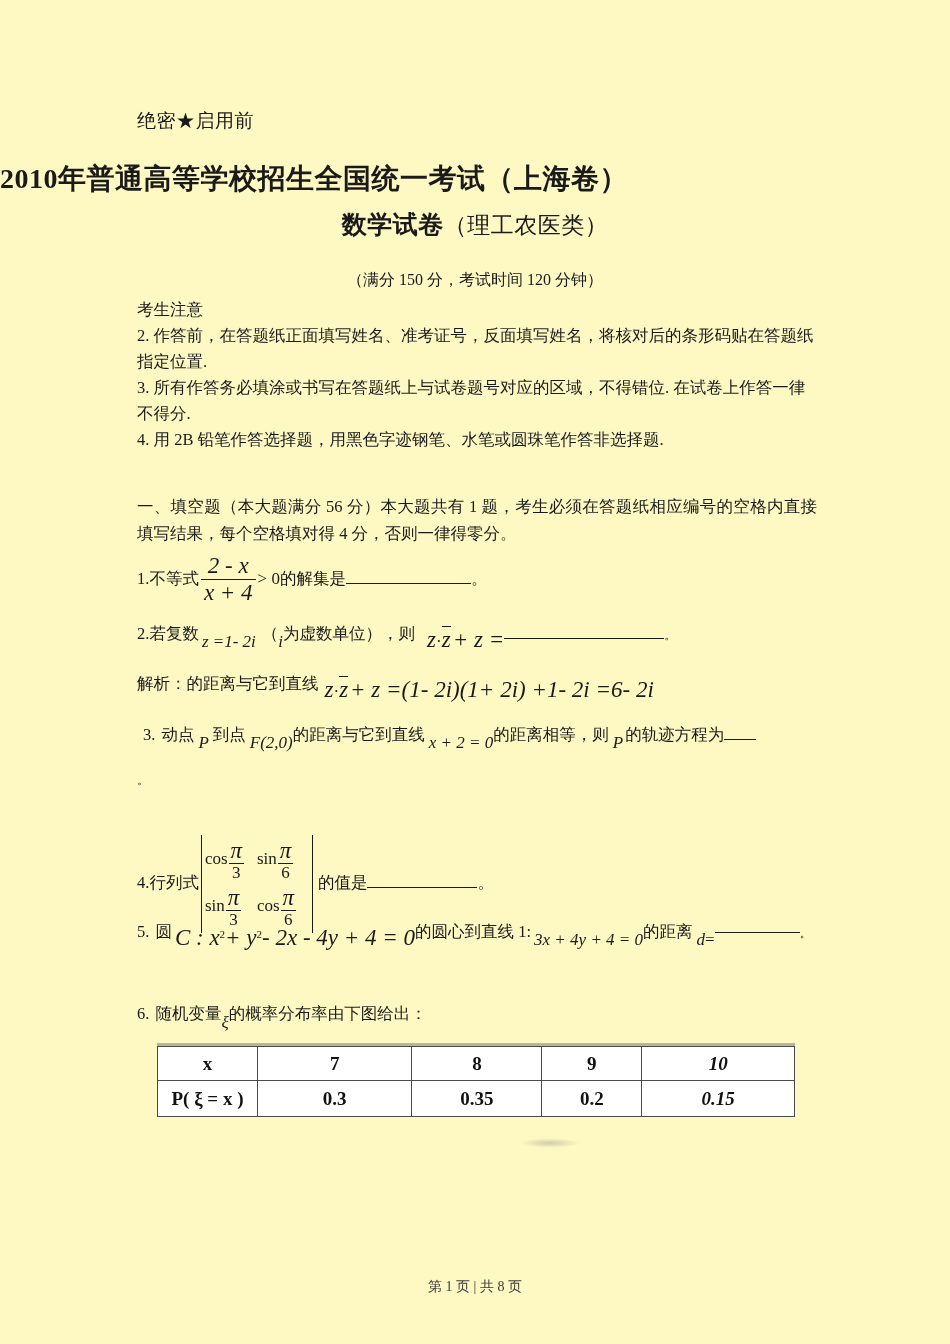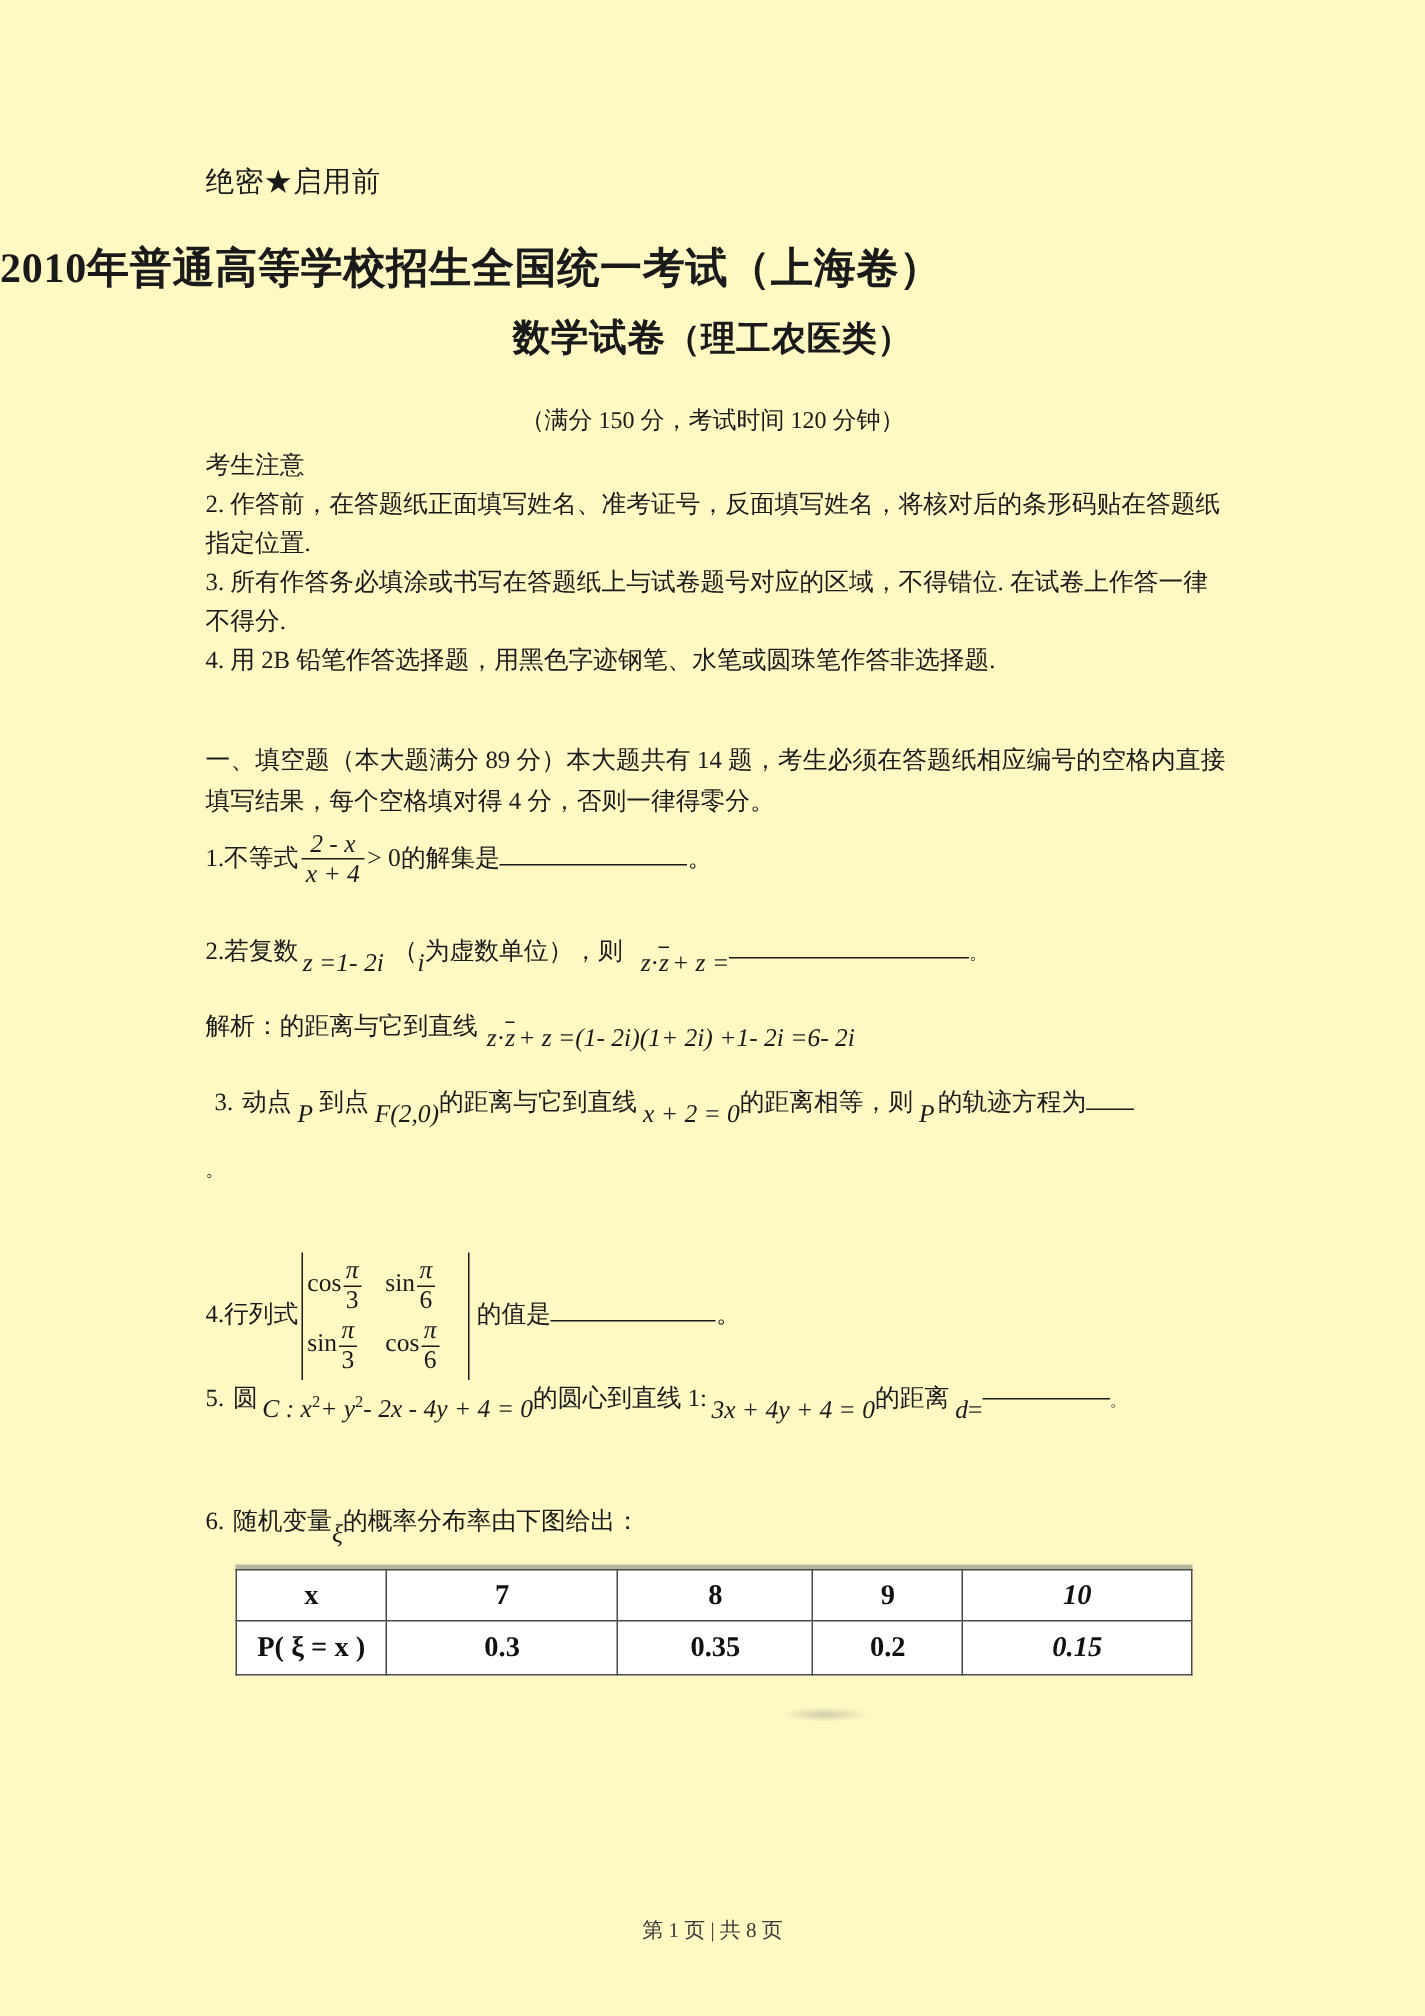--- a/index.html
+++ b/index.html
@@ -44,21 +44,21 @@
   .sub-title {
     position: absolute;
     left: 0; right: 0;
     top: 208px;
     text-align: center;
     font-size: 25px;
     font-weight: bold;
     letter-spacing: 0.5px;
   }
   .sub-title .light {
-    font-weight: bold;
+    font-weight: normal;
     font-size: 23px;
     text-align: center;
   }
   .score-line {
     position: absolute;
     left: 0; right: 0;
     top: 270px;
     text-align: center;
     font-size: 16px;
   }
@@ -89,21 +89,21 @@
     position: absolute;
     font-size: 16.5px;
     line-height: 24px;
     white-space: nowrap;
   }
   .qnum { }
   
   .mi {
     font-family: "Liberation Serif", "DejaVu Serif", serif;
     font-style: italic;
-    font-size: 17px;
+    font-size: 23px;
   }
   .mn {
     font-family: "Liberation Serif", "DejaVu Serif", serif;
     font-style: normal;
     font-size: 17px;
   }
   .math-lower {
     display: inline-block;
     vertical-align: -8px;
     font-size: 17px;
@@ -263,21 +263,21 @@
 
   <div class="score-line">（满分 150 分，考试时间 120 分钟）</div>
 
   <div class="instructions">
     <div class="ins-line">考生注意</div>
     <div class="ins-line">2. 作答前，在答题纸正面填写姓名、准考证号，反面填写姓名，将核对后的条形码贴在答题纸指定位置.</div>
     <div class="ins-line">3. 所有作答务必填涂或书写在答题纸上与试卷题号对应的区域，不得错位. 在试卷上作答一律不得分.</div>
     <div class="ins-line">4. 用 2B 铅笔作答选择题，用黑色字迹钢笔、水笔或圆珠笔作答非选择题.</div>
   </div>
 
-  <div class="section-intro">一、填空题（本大题满分 89 分）本大题共有 14 题，考生必须在答题纸相应编号的空格内直接填写结果，每个空格填对得 4 分，否则一律得零分。</div>
+  <div class="section-intro">一、填空题（本大题满分 56 分）本大题共有 1 题，考生必须在答题纸相应编号的空格内直接填写结果，每个空格填对得 4 分，否则一律得零分。</div>
 
   <div class="q" style="left:137px; top:554px;">
     <span class="qnum">1.</span><span>不等式</span><span class="frac"><span class="num mi">2 - x</span><span class="den mi">x + 4</span></span><span class="mn">&gt; 0</span><span>的解集是</span><span class="blank" style="width:125px;"></span><span>。</span>
   </div>
 
   <div class="q" style="left:137px; top:622px;">
     <span>2.</span><span>若复数</span><span class="math-lower mi" style="margin-left:3px;">z =1- 2i</span><span style="margin-left:6px;">（</span><span class="math-lower mi">i</span><span>为虚数单位），则</span><span class="math-lower" style="margin-left:12px;"><span class="mi">z</span><span class="mn">·</span><span class="conj mi">z</span><span class="mi" style="margin-left:2px;">+ z =</span></span><span class="blank" style="width:160px;"></span><span style="font-size:12px;">。</span>
   </div>
 
   <div class="q" style="left:137px; top:672px;">

